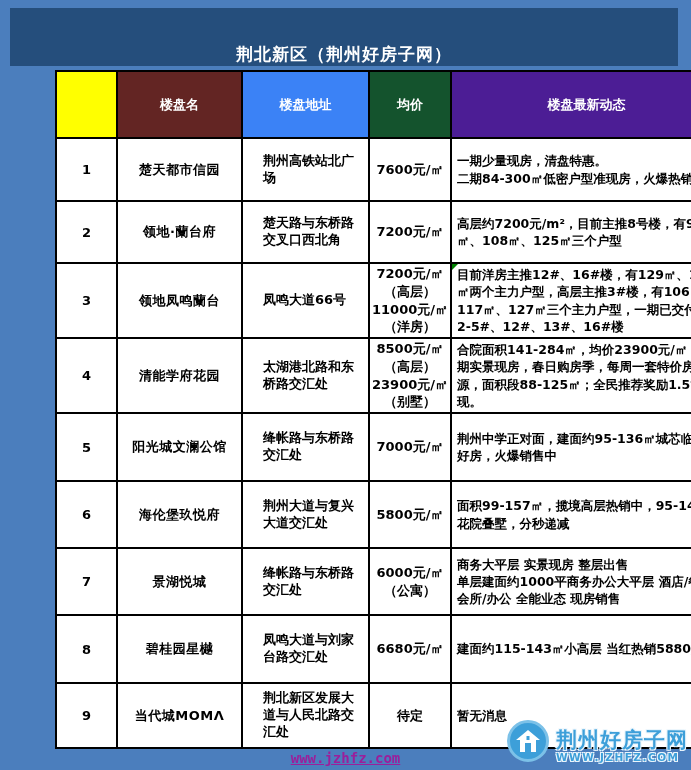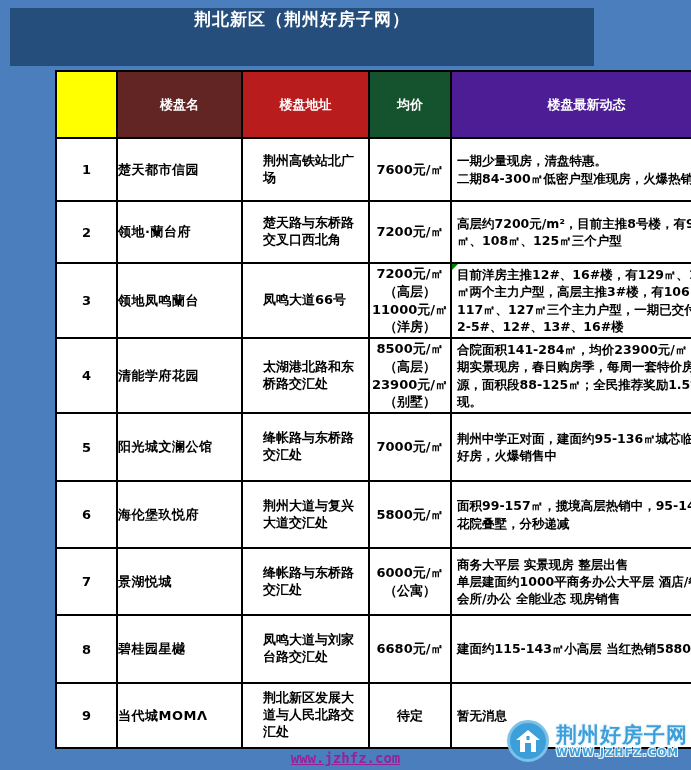--- a/index.html
+++ b/index.html
@@ -8,23 +8,23 @@
 
   .page {
     position: relative;
     width: 691px; height: 770px;
     background: #4b7ebd;
     overflow: hidden;
   }
 
   .banner {
     position: absolute; left: 10px; top: 8px;
-    width: 584px; height: 58px;
+    width: 668px; height: 58px;
     background: #254e7c;
-    display: flex; align-items: flex-start; justify-content: center;
+    display: flex; align-items: flex-end; justify-content: center;
   }
   .banner .title {
     color: #ffffff; font-size: 17px; font-weight: bold;
     letter-spacing: 1px;
   }
 
   .table-wrap { position: absolute; left: 12px; top: 70px; margin-left: 43px; }
   table {
     border-collapse: collapse;
     table-layout: fixed;
@@ -36,27 +36,27 @@
   col.c-no   { width: 61px; }
   col.c-name { width: 125px; }
   col.c-addr { width: 127px; }
   col.c-price{ width: 82px; }
   col.c-news { width: 271px; }
 
   tr.hdr { height: 67px; }
   th { font-size: 13px; font-weight: bold; color: #ffffff; text-align: center; }
   th.h-no    { background: #ffff00; }
   th.h-name  { background: #632523; }
-  th.h-addr  { background: #b91c1c; }
+  th.h-addr  { background: #3b82f6; }
   th.h-price { background: #14532d; }
   th.h-news  { background: #4c1d95; }
 
   td { color: #000000; font-weight: bold; font-size: 13px; background: #ffffff; }
   td.no    { text-align: center; }
-  td.name  { text-align: left; letter-spacing: 0.5px; }
+  td.name  { text-align: center; letter-spacing: 0.5px; }
   td.addr  { text-align: left; padding: 2px 2px 2px 20px; line-height: 1.3; }
   td.price { text-align: center; font-size: 13px; line-height: 1.35; white-space: pre-line; }
   td.news  { text-align: left; padding: 2px 3px 2px 5px; font-size: 12.5px;
              line-height: 1.38; white-space: pre-line; position: relative; }
 
   tr.r1 { height: 63px; } tr.r2 { height: 62px; } tr.r3 { height: 73px; }
   tr.r4 { height: 75px; } tr.r5 { height: 68px; } tr.r6 { height: 67px; }
   tr.r7 { height: 67px; } tr.r8 { height: 68px; } tr.r9 { height: 65px; }
 
   .comment-tri {
@@ -71,21 +71,21 @@
     text-align: center;
   }
   .footer-link {
     font-family: "DejaVu Sans Mono", "Liberation Mono", monospace;
     font-size: 14px; font-weight: bold;
     color: #9b1f9b; text-decoration: underline;
   }
 
   .watermark {
     position: absolute; right: 3px; bottom: 8px;
-    display: flex; align-items: center; gap: 7px;
+    display: flex; align-items: flex-end; gap: 7px;
   }
   .wm-badge {
     width: 42px; height: 42px; border-radius: 50%;
     background: #3d9fd9;
     border: 3px solid #7cc1e8;
     display: flex; align-items: center; justify-content: center;
     flex-shrink: 0;
   }
   .wm-text { display: flex; flex-direction: column; line-height: 1; }
   .wm-name {

